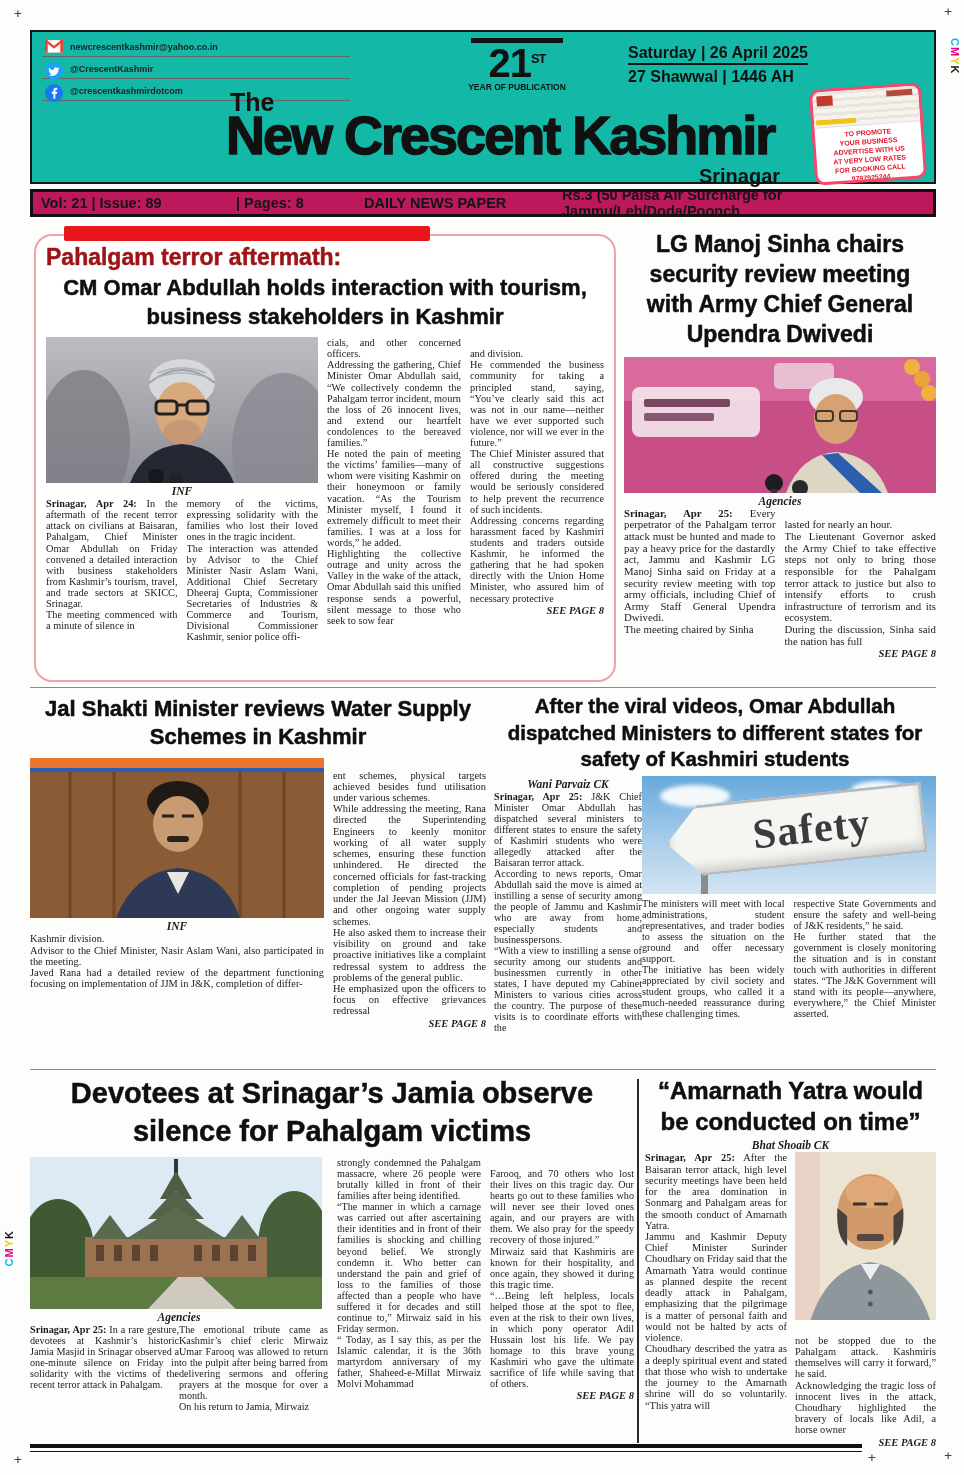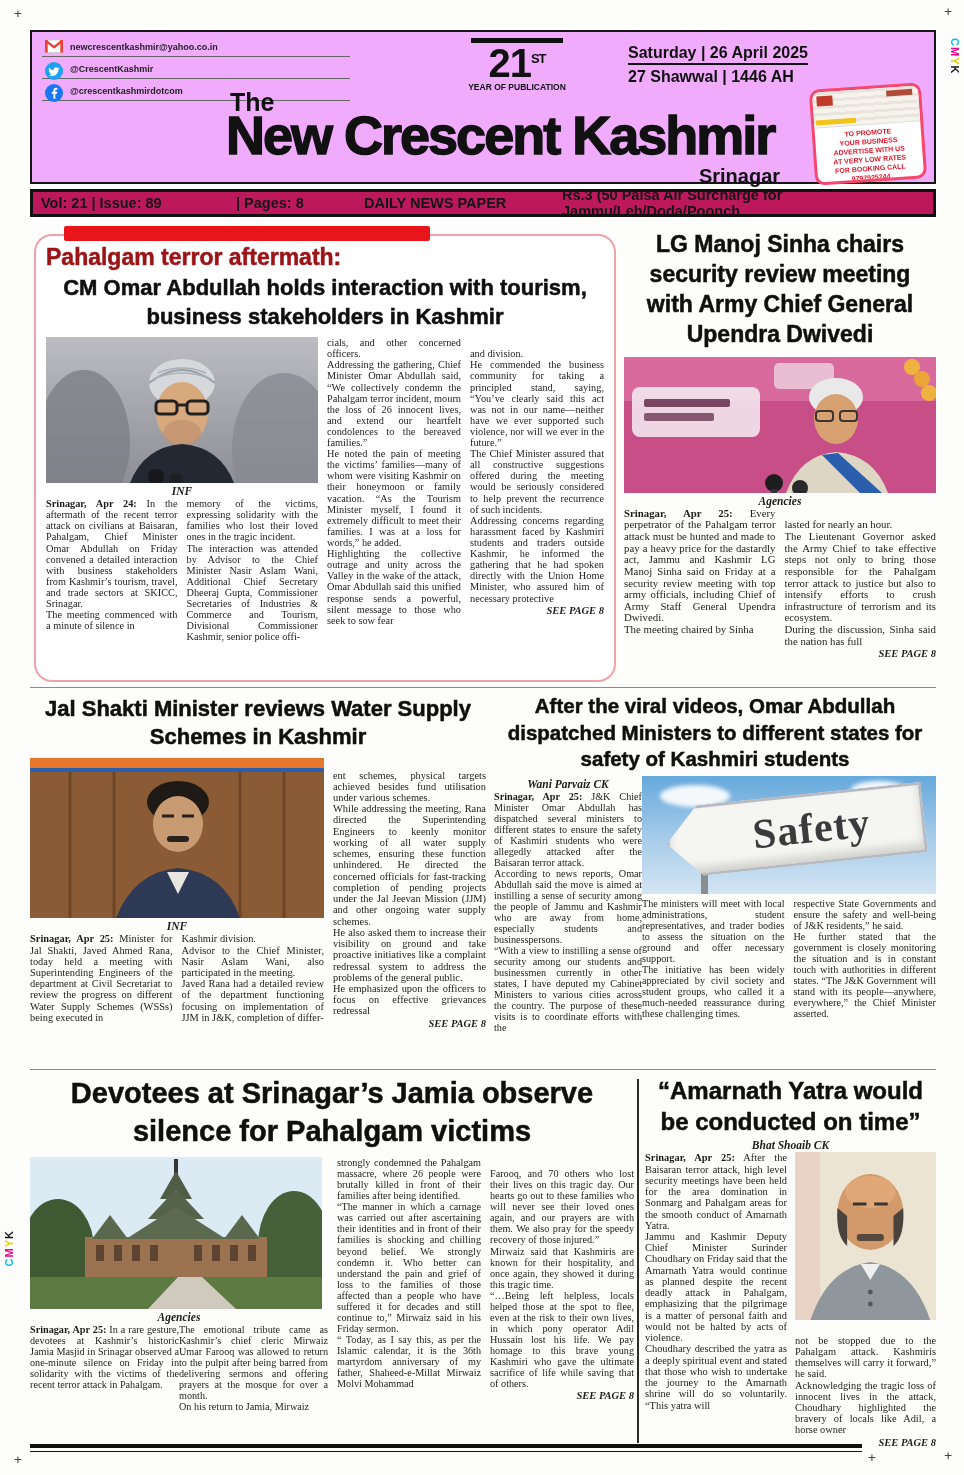--- a/index.html
+++ b/index.html
@@ -11,21 +11,21 @@
   .crop { position:absolute; font:13px "DejaVu Sans Mono", monospace; color:#444; }
   .cmyk-v { position:absolute; writing-mode:vertical-rl; font:bold 11px "Liberation Sans",sans-serif; letter-spacing:1px; }
   .cmyk-v span:nth-child(1){color:#00b9e8}
   .cmyk-v span:nth-child(2){color:#ec008c}
   .cmyk-v span:nth-child(3){color:#e8d100}
   .cmyk-v span:nth-child(4){color:#111}
   .cmyk-right { right:3px; top:38px; }
   .cmyk-left { left:3px; top:1230px; transform:rotate(180deg); }
 
   
-  .header-box { position:absolute; left:30px; top:30px; width:906px; height:154px; border:2px solid #161616; background:#f0abfc; }
+  .header-box { position:absolute; left:30px; top:30px; width:906px; height:154px; border:2px solid #161616; background:#14b8a6; }
   .contacts { position:absolute; left:10px; top:8px; width:308px; }
   .contact { position:relative; padding:2px 0 4px 28px; border-bottom:1px solid #666; margin-bottom:5px;
              font:bold 9px "Liberation Sans",sans-serif; color:#222; }
   .ci { position:absolute; left:3px; top:0; width:18px; height:14px; }
 
   .anniv { position:absolute; left:410px; top:6px; width:150px; text-align:center; font-family:"Liberation Sans",sans-serif; }
   .anniv-bar { width:92px; height:5px; background:#111; margin:0 auto 1px; }
   .anniv-num { font-size:40px; font-weight:bold; line-height:.95; letter-spacing:-1px; color:#111; }
   .anniv-num sup { font-size:13px; }
   .anniv-label { font-size:8.5px; font-weight:bold; color:#111; }
@@ -333,21 +333,20 @@
               <ellipse cx="148" cy="44" rx="31" ry="21" fill="#201a16"></ellipse>
               <ellipse cx="148" cy="66" rx="25" ry="28" fill="#c99b72"></ellipse>
               <rect x="137" y="78" width="22" height="6" rx="3" fill="#2a211c"></rect>
               <path d="M132,58 h12 M152,58 h12" stroke="#2a211c" stroke-width="3"></path>
               <path d="M86,160 Q104,114 148,110 Q194,114 210,160 Z" fill="#2e3a55"></path>
               <path d="M137,114 L148,136 L159,114 Z" fill="#e8e6e0"></path>
             </svg>
           </div>
           <div class="byline">INF</div>
           <div class="cols2">
-            <p class="colx"><b>Srinagar, Apr 25:</b><span> Minister for Jal Shakti, Javed Ahmed Rana, today held a meeting with Superintending Engineers of the department at Civil Secretariat to review the progress on different Water Supply Schemes (WSSs) being executed in</span></p>
             <p class="colx">Kashmir division.
 Advisor to the Chief Minister, Nasir Aslam Wani, also participated in the meeting.
 Javed Rana had a detailed review of the department functioning focusing on implementation of JJM in J&amp;K, completion of differ-</p>
           </div>
         </div>
         <div class="colx">
           <span>ent schemes, physical targets achieved besides fund utilisation under various schemes.
 While addressing the meeting, Rana directed the Superintending Engineers to keenly monitor working of all water supply schemes, ensuring these function unhindered. He directed the concerned officials for fast-tracking completion of pending projects under the Jal Jeevan Mission (JJM) and other ongoing water supply schemes.
 He also asked them to increase their visibility on ground and take proactive initiatives like a complaint redressal system to address the problems of the general public.
 He emphasized upon the officers to focus on effective grievances redressal</span>

